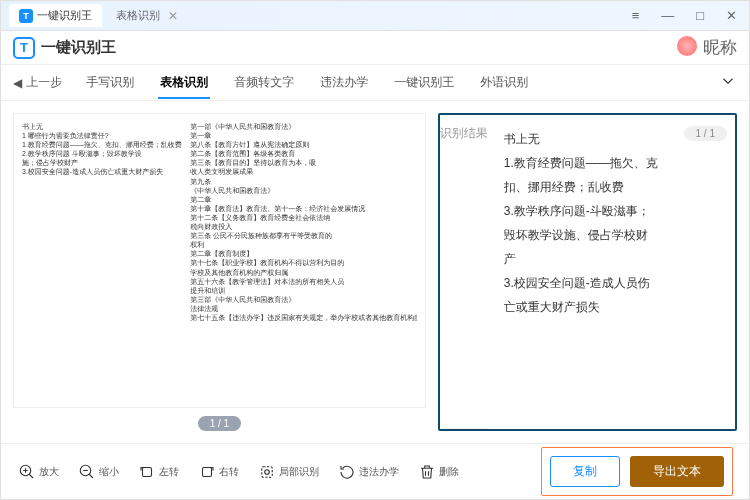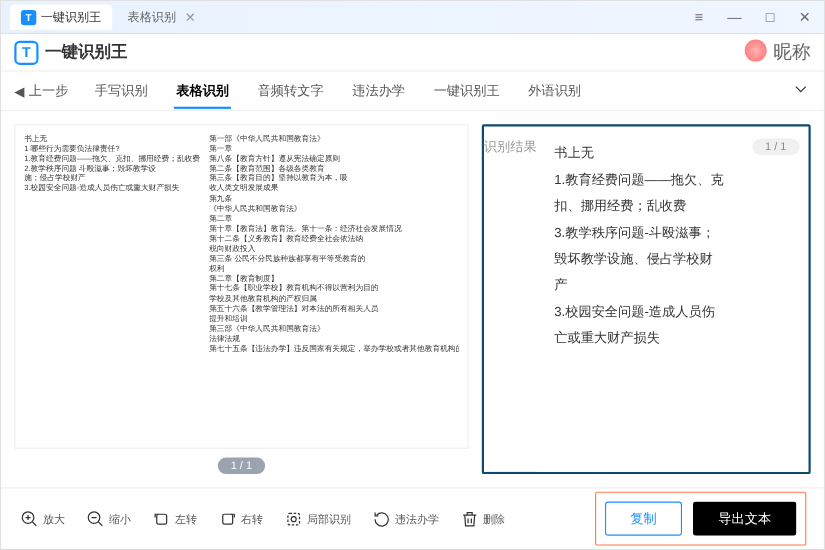--- a/index.html
+++ b/index.html
@@ -37,21 +37,21 @@
 .result-body{flex:1;padding:12px 16px;font-size:12px;color:#333;line-height:2}
 .result-foot{text-align:center;padding:8px}
 .result-foot .pb{display:inline-block;background:#f0f0f0;color:#888;font-size:10px;padding:2px 12px;border-radius:10px}
 .footer{height:56px;display:flex;align-items:center;padding:0 16px;border-top:1px solid #eee}
 .tool-group{display:flex;gap:18px}
 .tool{display:flex;flex-direction:row;align-items:center;gap:2px;cursor:pointer;font-size:10px;color:#555}
 .tool .ic{width:20px;height:20px;display:flex;align-items:center;justify-content:center;font-size:16px;color:#333}
 .footer-right{margin-left:auto;display:flex;gap:10px;align-items:center;border:1px solid #ff7a45;padding:8px;border-radius:2px}
 .btn{padding:6px 22px;font-size:12px;border-radius:3px;cursor:pointer;border:1px solid transparent}
 .btn-outline{background:#fff;color:#1890ff;border-color:#1890ff}
-.btn-primary{background:#000000;color:#fff}
+.btn-primary{background:#a16207;color:#fff}
 svg{width:18px;height:18px;stroke:#333;stroke-width:1.5;fill:none}
 </style>
 </head>
 <body>
 
 <div class="app">
 
   <div class="titlebar">
     <div class="titlebar-tab app-tab">
       <div class="logo">T</div>

